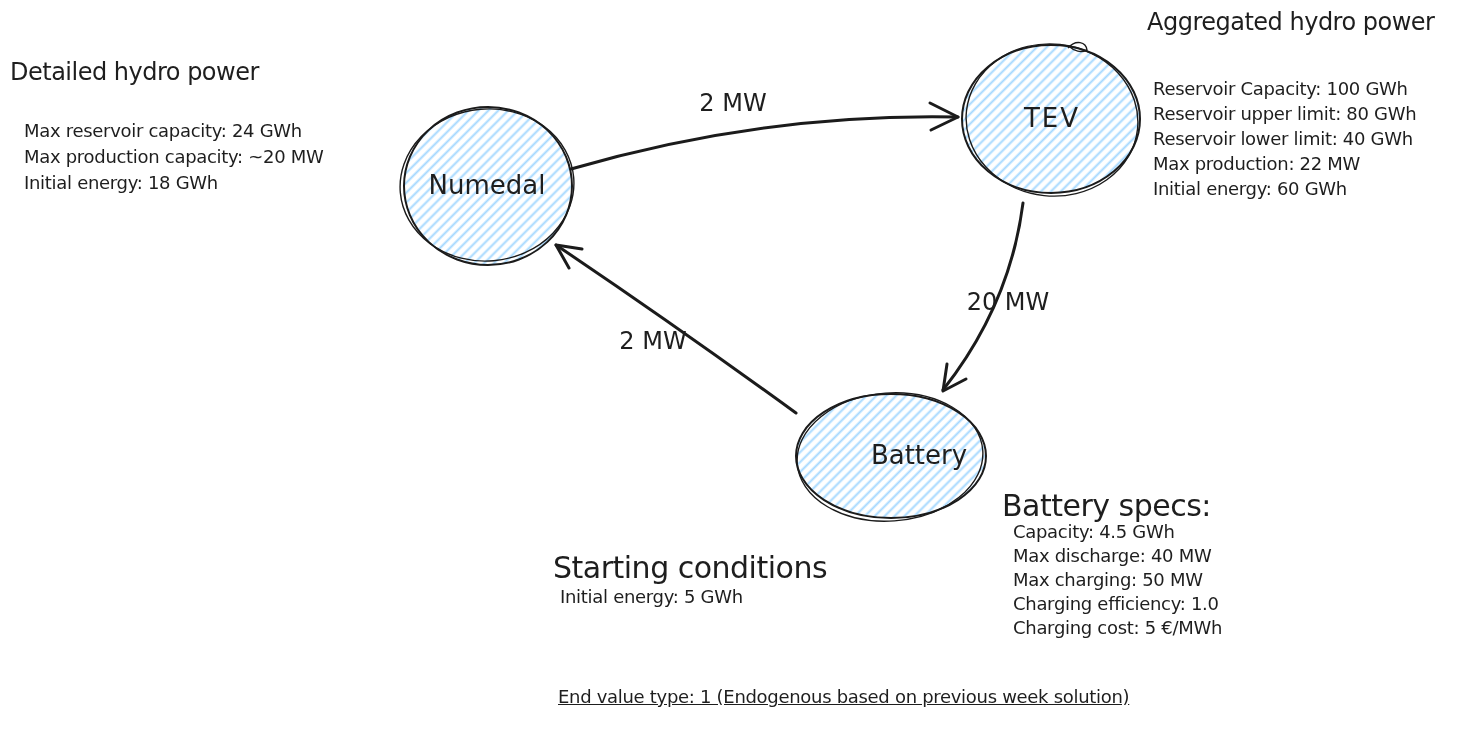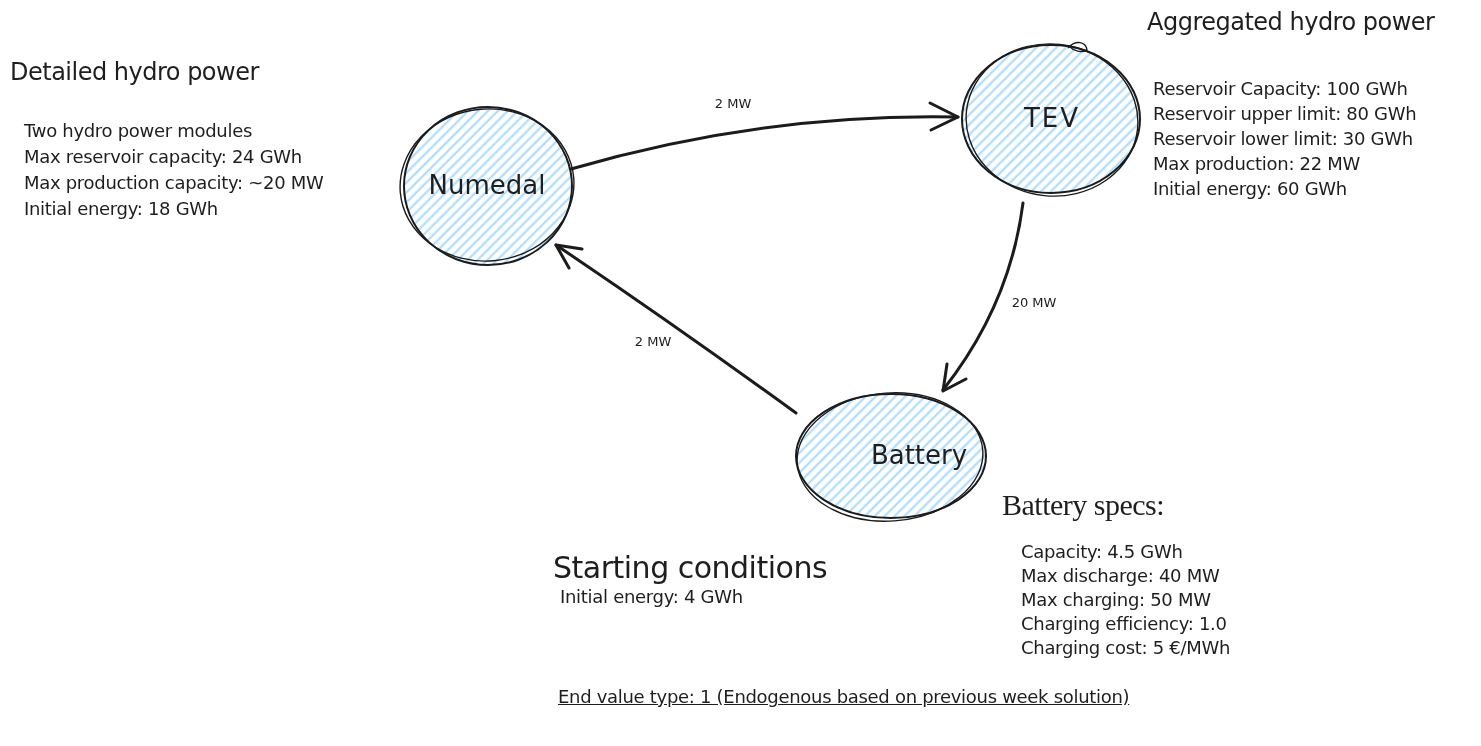--- a/index.html
+++ b/index.html
@@ -39,21 +39,21 @@
   }
   .lh25 { line-height: 25px; margin-top: 16px; }
   .lh24 { line-height: 24px; }
   .node-label {
     transform: translate(-50%, -50%);
     font-size: 26px;
     white-space: nowrap;
   }
   .edge-label {
     transform: translate(-50%, -50%);
-    font-size: 13px;
+    font-size: 24px;
     white-space: nowrap;
   }
 </style>
 </head>
 <body>
 
 <div class="canvas">
 
   <svg class="layer" width="1481" height="746" viewBox="0 0 1481 746">
     <defs>
@@ -92,51 +92,50 @@
       <ellipse cx="891" cy="456" rx="95" ry="62" fill="url(#hachure)" stroke="#1b1b1b" stroke-width="2"></ellipse>
       <ellipse cx="890" cy="457" rx="93" ry="64" fill="none" stroke="#1b1b1b" stroke-width="1.4" transform="rotate(-4 890 457)"></ellipse>
     </g>
   </svg>
 
   <div class="abs node-label" style="left:487px; top:185px;text-align:center;">Numedal</div>
   <div class="abs node-label" style="left:1052px; top:118px; letter-spacing:2px;">TEV</div>
   <div class="abs node-label" style="left:891px; top:455px;margin-left:28px;">Battery</div>
 
   <div class="abs edge-label" style="left:733px; top:103px;">2 MW</div>
-  <div class="abs edge-label" style="left:1034px; top:302px;">20 MW</div>
+  <div class="abs edge-label" style="left:1008px; top:302px;">20 MW</div>
   <div class="abs edge-label" style="left:653px; top:341px;">2 MW</div>
 
   <div class="abs title-sm" style="left:10px; top:58px;">Detailed hydro power</div>
   <div class="abs body-text" style="left:24px; top:118px;">
-    <div>Two hydro power modules</div>
     <div>Max reservoir capacity: 24 GWh</div>
     <div>Max production capacity: ~20 MW</div>
     <div>Initial energy: 18 GWh</div>
   </div>
 
   <div class="abs title-sm" style="left:1147px; top:8px;">Aggregated hydro power</div>
   <div class="abs body-text lh25" style="left:1153px; top:60px;">
     <div>Reservoir Capacity: 100 GWh</div>
     <div>Reservoir upper limit: 80 GWh</div>
-    <div>Reservoir lower limit: 30 GWh</div>
+    <div>Reservoir lower limit: 40 GWh</div>
     <div>Max production: 22 MW</div>
     <div>Initial energy: 60 GWh</div>
   </div>
 
-  <div class="abs title-lg" style="left:1002px; top:488px;font-family:Liberation Serif, serif;">Battery specs:</div>
-  <div class="abs body-text lh24" style="left:1013px; top:540px;margin-left:8px;">
+  <div class="abs title-lg" style="left:1002px; top:488px;">Battery specs:</div>
+  <div class="abs body-text lh24" style="left:1013px; top:520px;">
     <div>Capacity: 4.5 GWh</div>
     <div>Max discharge: 40 MW</div>
     <div>Max charging: 50 MW</div>
     <div>Charging efficiency: 1.0</div>
     <div>Charging cost: 5 €/MWh</div>
   </div>
 
   <div class="abs title-lg" style="left:553px; top:550px;">Starting conditions</div>
   <div class="abs body-text" style="left:560px; top:584px;">
-    <div>Initial energy: 4 GWh</div>
+    <div>Initial energy: 5 GWh</div>
   </div>
 
   <div class="abs body-text" style="left:558px; top:684px;text-decoration:underline;">
     <div>End value type: 1 (Endogenous based on previous week solution)</div>
   </div>
 
 </div>
 
 </body></html>

